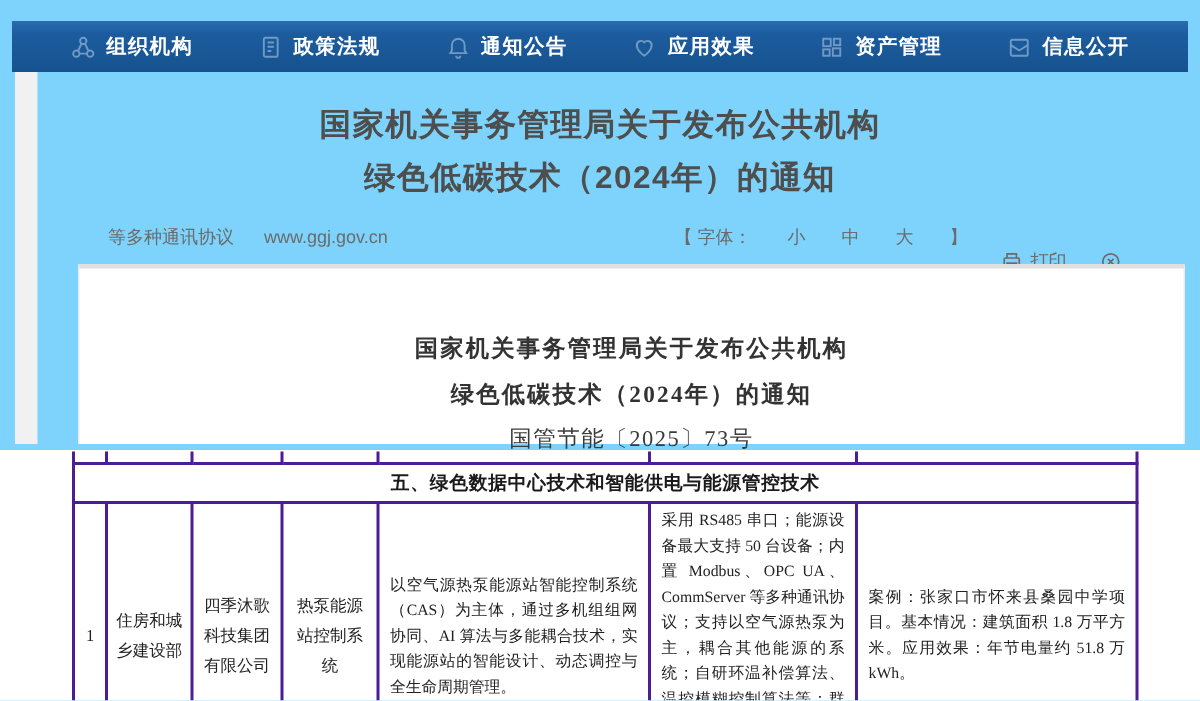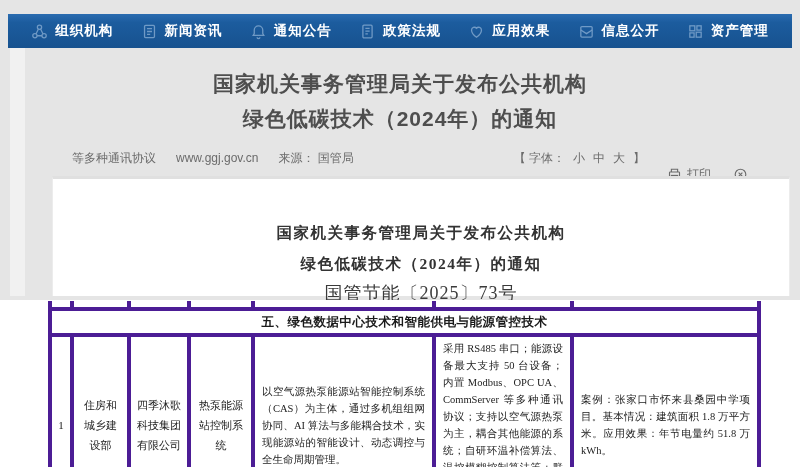--- a/index.html
+++ b/index.html
@@ -1,18 +1,18 @@
 <!DOCTYPE html>
 <html><head>
 <meta charset="utf-8">
 <style>
   * { margin:0; padding:0; box-sizing:border-box; }
   html,body { width:800px; height:467px; overflow:hidden; background:#ffffff;
               font-family:"Liberation Sans", sans-serif; }
-  .stage { position:relative; width:800px; height:467px; background:#e5e5e5; }
+  .stage { position:relative; width:800px; height:467px; background:#7dd3fc; }
 
   
   .topbar { position:absolute; left:8px; top:14px; width:784px; height:34px;
             background:linear-gradient(180deg,#2a6cb0 0%, #1c5c9e 25%, #17528f 100%);
             display:flex; align-items:center; justify-content:space-evenly; }
   .nav-item { display:flex; align-items:center; gap:7px; cursor:pointer; height:100%; padding:0 4px; }
   .nav-item svg { width:17px; height:17px; opacity:.6; }
   .nav-label { color:#ffffff; font-size:13.5px; font-weight:bold; letter-spacing:1px; }
 
   
@@ -21,39 +21,39 @@
   
   .page-title { position:absolute; left:0; top:66px; width:800px; text-align:center;
                 color:#4e4e4e; font-weight:bold; font-size:21px; line-height:35px; letter-spacing:1px; }
 
   
   .meta { position:absolute; left:72px; top:148px; width:676px; height:20px;
           display:flex; align-items:center; justify-content:space-between;
           font-size:12px; color:#6b6b6b; }
   .meta-left { display:flex; align-items:center; gap:20px; }
   .meta-right { display:flex; align-items:center; gap:22px; }
-  .font-ctl { display:flex; align-items:center; gap:8px;margin-left:32px; }
+  .font-ctl { display:flex; align-items:center; gap:24px;margin-left:32px; }
   .font-ctl .sz { cursor:pointer; }
   .meta-btn { display:flex; align-items:center; gap:5px; cursor:pointer;margin-top:32px; }
   .meta-btn svg { width:15px; height:15px; }
 
   
   .article { position:absolute; left:52px; top:176px; width:738px; height:120px;
              background:#ffffff; border-top:3px solid #e0e0e0;
              border-left:1px solid #ececec; border-right:1px solid #ececec;
              text-align:center; font-family:"Liberation Serif","DejaVu Serif",serif; color:#333; }
   .doc-title { font-size:15.5px; font-weight:bold; line-height:31px; letter-spacing:1.5px; }
   .doc-title-wrap { padding-top:38px; }
-  .doc-number { font-size:18px; line-height:28px; letter-spacing:1px; color:#3a3a3a; }
+  .doc-number { font-size:15px; line-height:28px; letter-spacing:1px; color:#3a3a3a; }
 
   
   .table-clip { position:absolute; left:0; top:300px; width:800px; height:167px; overflow:hidden; background:#ffffff; }
   table.tech { position:absolute; left:48px; top:1px; width:709px; border-collapse:collapse; table-layout:fixed;
                font-family:"Liberation Serif","DejaVu Serif",serif; color:#222; }
-  table.tech td, table.tech th { border:4px solid #4c1d95; vertical-align:middle; }
+  table.tech td, table.tech th { border:2px solid #4c1d95; vertical-align:middle; }
   tr.cut-top td { border-top:none; height:8px; }
   .section-header { height:26px; font-size:12.5px; font-weight:bold; text-align:center;
                     font-family:"Liberation Sans",sans-serif; color:#1a1a1a; letter-spacing:.5px; }
   tr.data-row { height:119px; }
   td.c-center { text-align:center; font-size:11px; line-height:20px; padding:2px 5px; }
   td.c-desc { font-size:10.5px; line-height:17px; padding:3px 7px; text-align:justify; }
 </style>
 </head>
 <body>
 
@@ -64,82 +64,74 @@
     <div class="nav-item">
       <svg viewBox="0 0 24 24" fill="none" stroke="#a9c6e4" stroke-width="1.8">
         <circle cx="12" cy="6" r="3"></circle>
           <circle cx="5.5" cy="18" r="3"></circle>
           <circle cx="18.5" cy="18" r="3"></circle>
         <path d="M10.5 8.5L7 15.5M13.5 8.5L17 15.5M8.5 18h7"></path>
       </svg>
       <span class="nav-label">组织机构</span>
     </div>
 
-    <div class="nav-item">
-      <svg viewBox="0 0 24 24" fill="none" stroke="#a9c6e4" stroke-width="1.8">
-        <rect x="5" y="3.5" width="14" height="17" rx="1.5"></rect>
-        <path d="M8.5 8h7M8.5 12h7M8.5 16h4.5"></path>
-      </svg>
-      <span class="nav-label">新闻资讯</span>
+
+    <div class="nav-item">
+      <svg viewBox="0 0 24 24" fill="none" stroke="#a9c6e4" stroke-width="1.8">
+        <rect x="5.5" y="3" width="13" height="18" rx="1.5"></rect>
+        <path d="M9 7.5h6M9 11.5h6M9 15.5h3.5"></path>
+      </svg>
+      <span class="nav-label">政策法规</span>
     </div>
 
     <div class="nav-item">
       <svg viewBox="0 0 24 24" fill="none" stroke="#a9c6e4" stroke-width="1.8">
         <path d="M12 4a6 6 0 0 0-6 6v5l-1.5 2.5h15L18 15v-5a6 6 0 0 0-6-6z"></path>
         <path d="M10 20a2 2 0 0 0 4 0"></path>
       </svg>
       <span class="nav-label">通知公告</span>
     </div>
 
     <div class="nav-item">
       <svg viewBox="0 0 24 24" fill="none" stroke="#a9c6e4" stroke-width="1.8">
-        <rect x="5.5" y="3" width="13" height="18" rx="1.5"></rect>
-        <path d="M9 7.5h6M9 11.5h6M9 15.5h3.5"></path>
-      </svg>
-      <span class="nav-label">政策法规</span>
-    </div>
-
-    <div class="nav-item">
-      <svg viewBox="0 0 24 24" fill="none" stroke="#a9c6e4" stroke-width="1.8">
         <path d="M12 20s-7-4.5-7-10a4 4 0 0 1 7-2.6A4 4 0 0 1 19 10c0 5.5-7 10-7 10z"></path>
       </svg>
       <span class="nav-label">应用效果</span>
-    </div>
-
-    <div class="nav-item">
-      <svg viewBox="0 0 24 24" fill="none" stroke="#a9c6e4" stroke-width="1.8">
-        <rect x="4" y="5" width="16" height="15" rx="1.5"></rect>
-        <path d="M4 10l8 5 8-5"></path>
-      </svg>
-      <span class="nav-label">信息公开</span>
     </div>
 
     <div class="nav-item">
       <svg viewBox="0 0 24 24" fill="none" stroke="#a9c6e4" stroke-width="1.8">
         <rect x="4" y="4" width="7" height="7"></rect>
           <rect x="14" y="4" width="6" height="6"></rect>
         <rect x="4" y="14" width="6" height="6"></rect>
           <rect x="13" y="13" width="7" height="7"></rect>
       </svg>
       <span class="nav-label">资产管理</span>
     </div>
+
+    <div class="nav-item">
+      <svg viewBox="0 0 24 24" fill="none" stroke="#a9c6e4" stroke-width="1.8">
+        <rect x="4" y="5" width="16" height="15" rx="1.5"></rect>
+        <path d="M4 10l8 5 8-5"></path>
+      </svg>
+      <span class="nav-label">信息公开</span>
+    </div>
   </div>
 
   <div class="left-strip"></div>
 
   <div class="page-title">
     <div>国家机关事务管理局关于发布公共机构</div>
     <div>绿色低碳技术（2024年）的通知</div>
   </div>
 
   <div class="meta">
     <div class="meta-left">
       <span>等多种通讯协议</span>
       <span>www.ggj.gov.cn</span>
-      <span>来源： 国管局</span>
     </div>
     <div class="meta-right">
       <span class="font-ctl">
         <span>【 字体：</span>
         <span class="sz">小</span>
         <span class="sz">中</span>
         <span class="sz">大</span>
         <span>】</span>
       </span>
       <span class="meta-btn">

